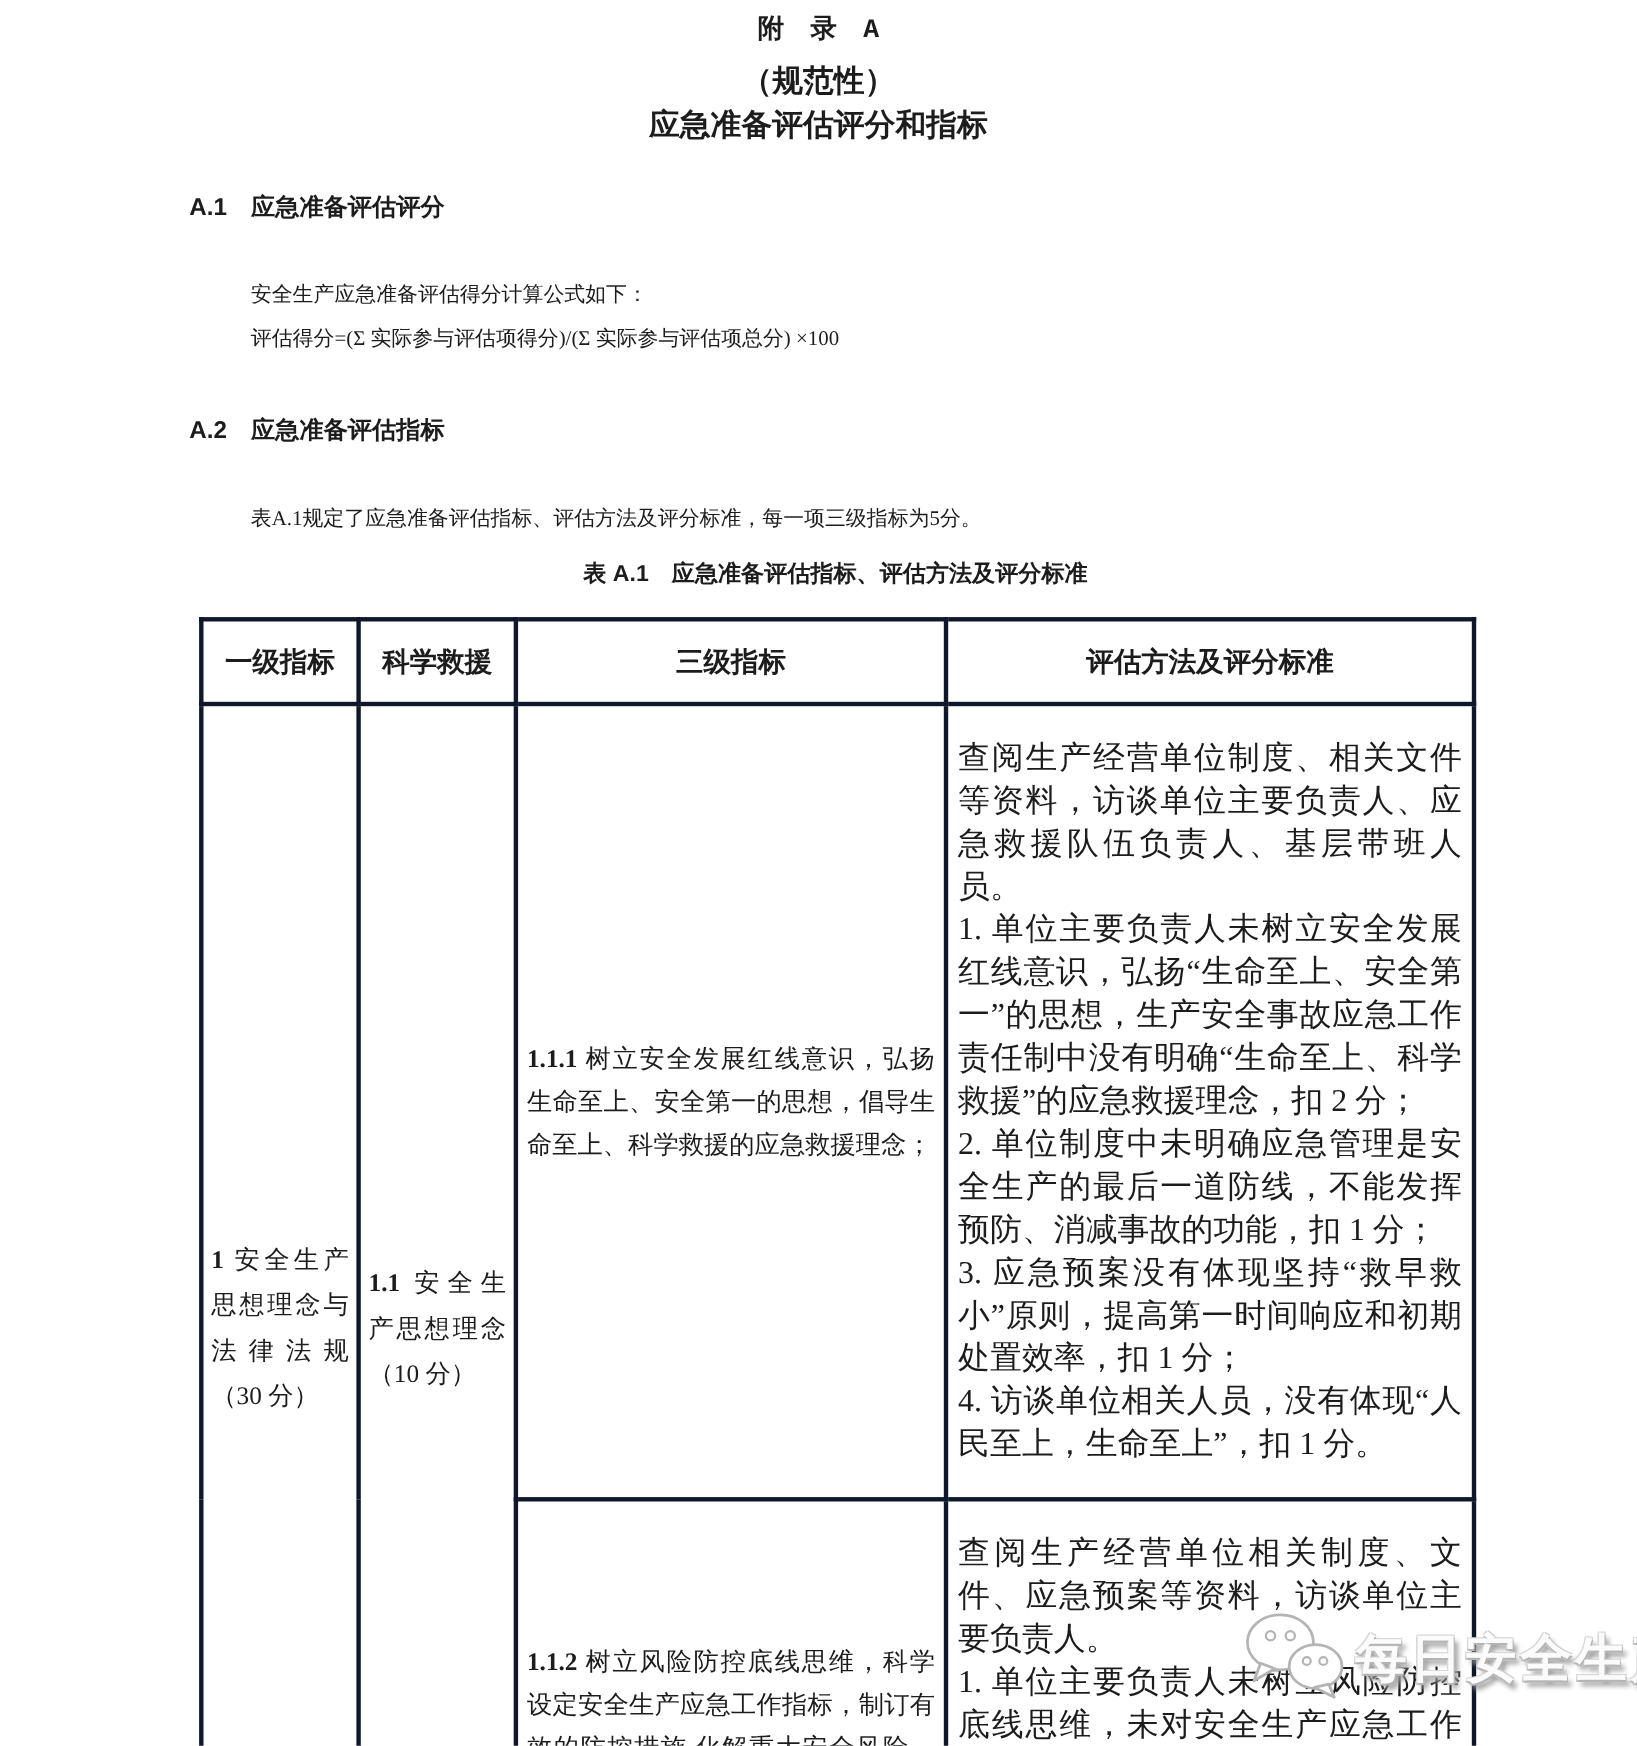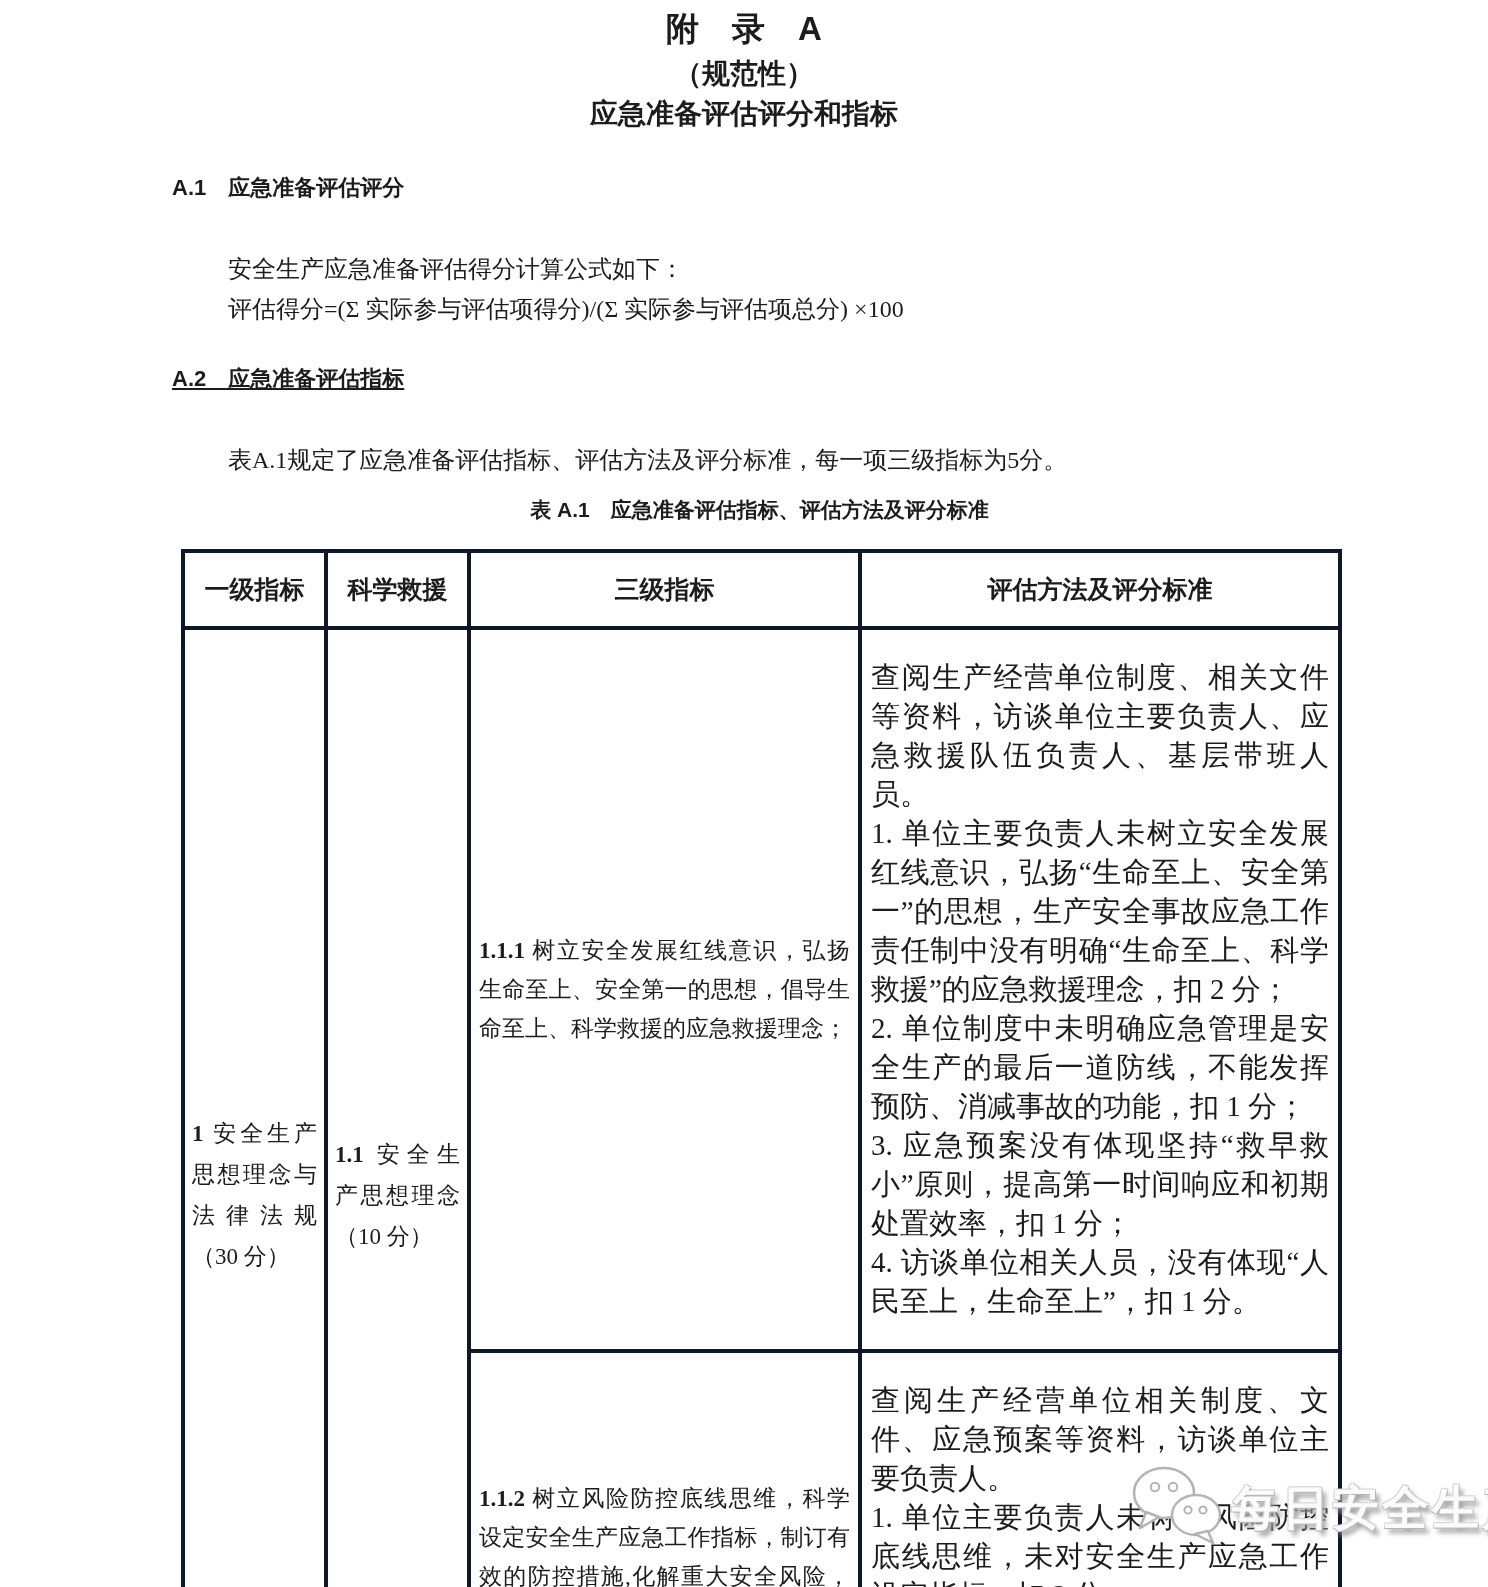--- a/index.html
+++ b/index.html
@@ -4,37 +4,37 @@
 <style>
   html,body{margin:0;padding:0;background:#ffffff;}
   body{
     width:1488px;height:1587px;position:relative;overflow:hidden;
     font-family:"Liberation Serif","DejaVu Serif",serif;
     color:#1c1c1c;
   }
   .doc{padding-top:14px;}
   .t-center{text-align:center;white-space:pre-wrap;}
   .doc-title{
-    font-family:Liberation Sans, sans-serif;
-    font-weight:bold;font-size:33px;line-height:30px;margin:0 0 16px 0;
+    font-family:Liberation Mono, monospace;
+    font-weight:bold;font-size:24px;line-height:30px;margin:0 0 16px 0;
   }
   .doc-subtitle,.doc-heading{
     font-family:"Liberation Sans","DejaVu Sans",sans-serif;
     font-weight:bold;font-size:28px;line-height:28px;margin:0 0 12px 0;
   }
   .doc-heading{margin-bottom:46px;}
   .sec-heading{
     font-family:"Liberation Sans","DejaVu Sans",sans-serif;
     font-weight:bold;font-size:22px;line-height:27px;
     margin:0 0 0 172px;white-space:pre-wrap;
   }
   .sec-heading.a1{margin-bottom:48px;}
-  .sec-heading.a2{margin-top:36px;margin-bottom:48px;text-decoration:underline;}
+  .sec-heading.a2{margin-top:48px;margin-bottom:48px;}
   .para{
-    font-size:24px;line-height:40px;margin:0 80px 0 228px;white-space:pre-wrap;
+    font-size:19px;line-height:40px;margin:0 80px 0 228px;white-space:pre-wrap;
   }
   .tbl-caption{
     font-family:"Liberation Sans","DejaVu Sans",sans-serif;
     font-weight:bold;font-size:21px;line-height:26px;
     margin:17px 0 26px 181px;width:1157px;text-align:center;white-space:pre-wrap;
   }
   table.eval{
     border-collapse:collapse;table-layout:fixed;
     margin-left:181px;width:1157px;
     border:3px solid #3d3d3d;

